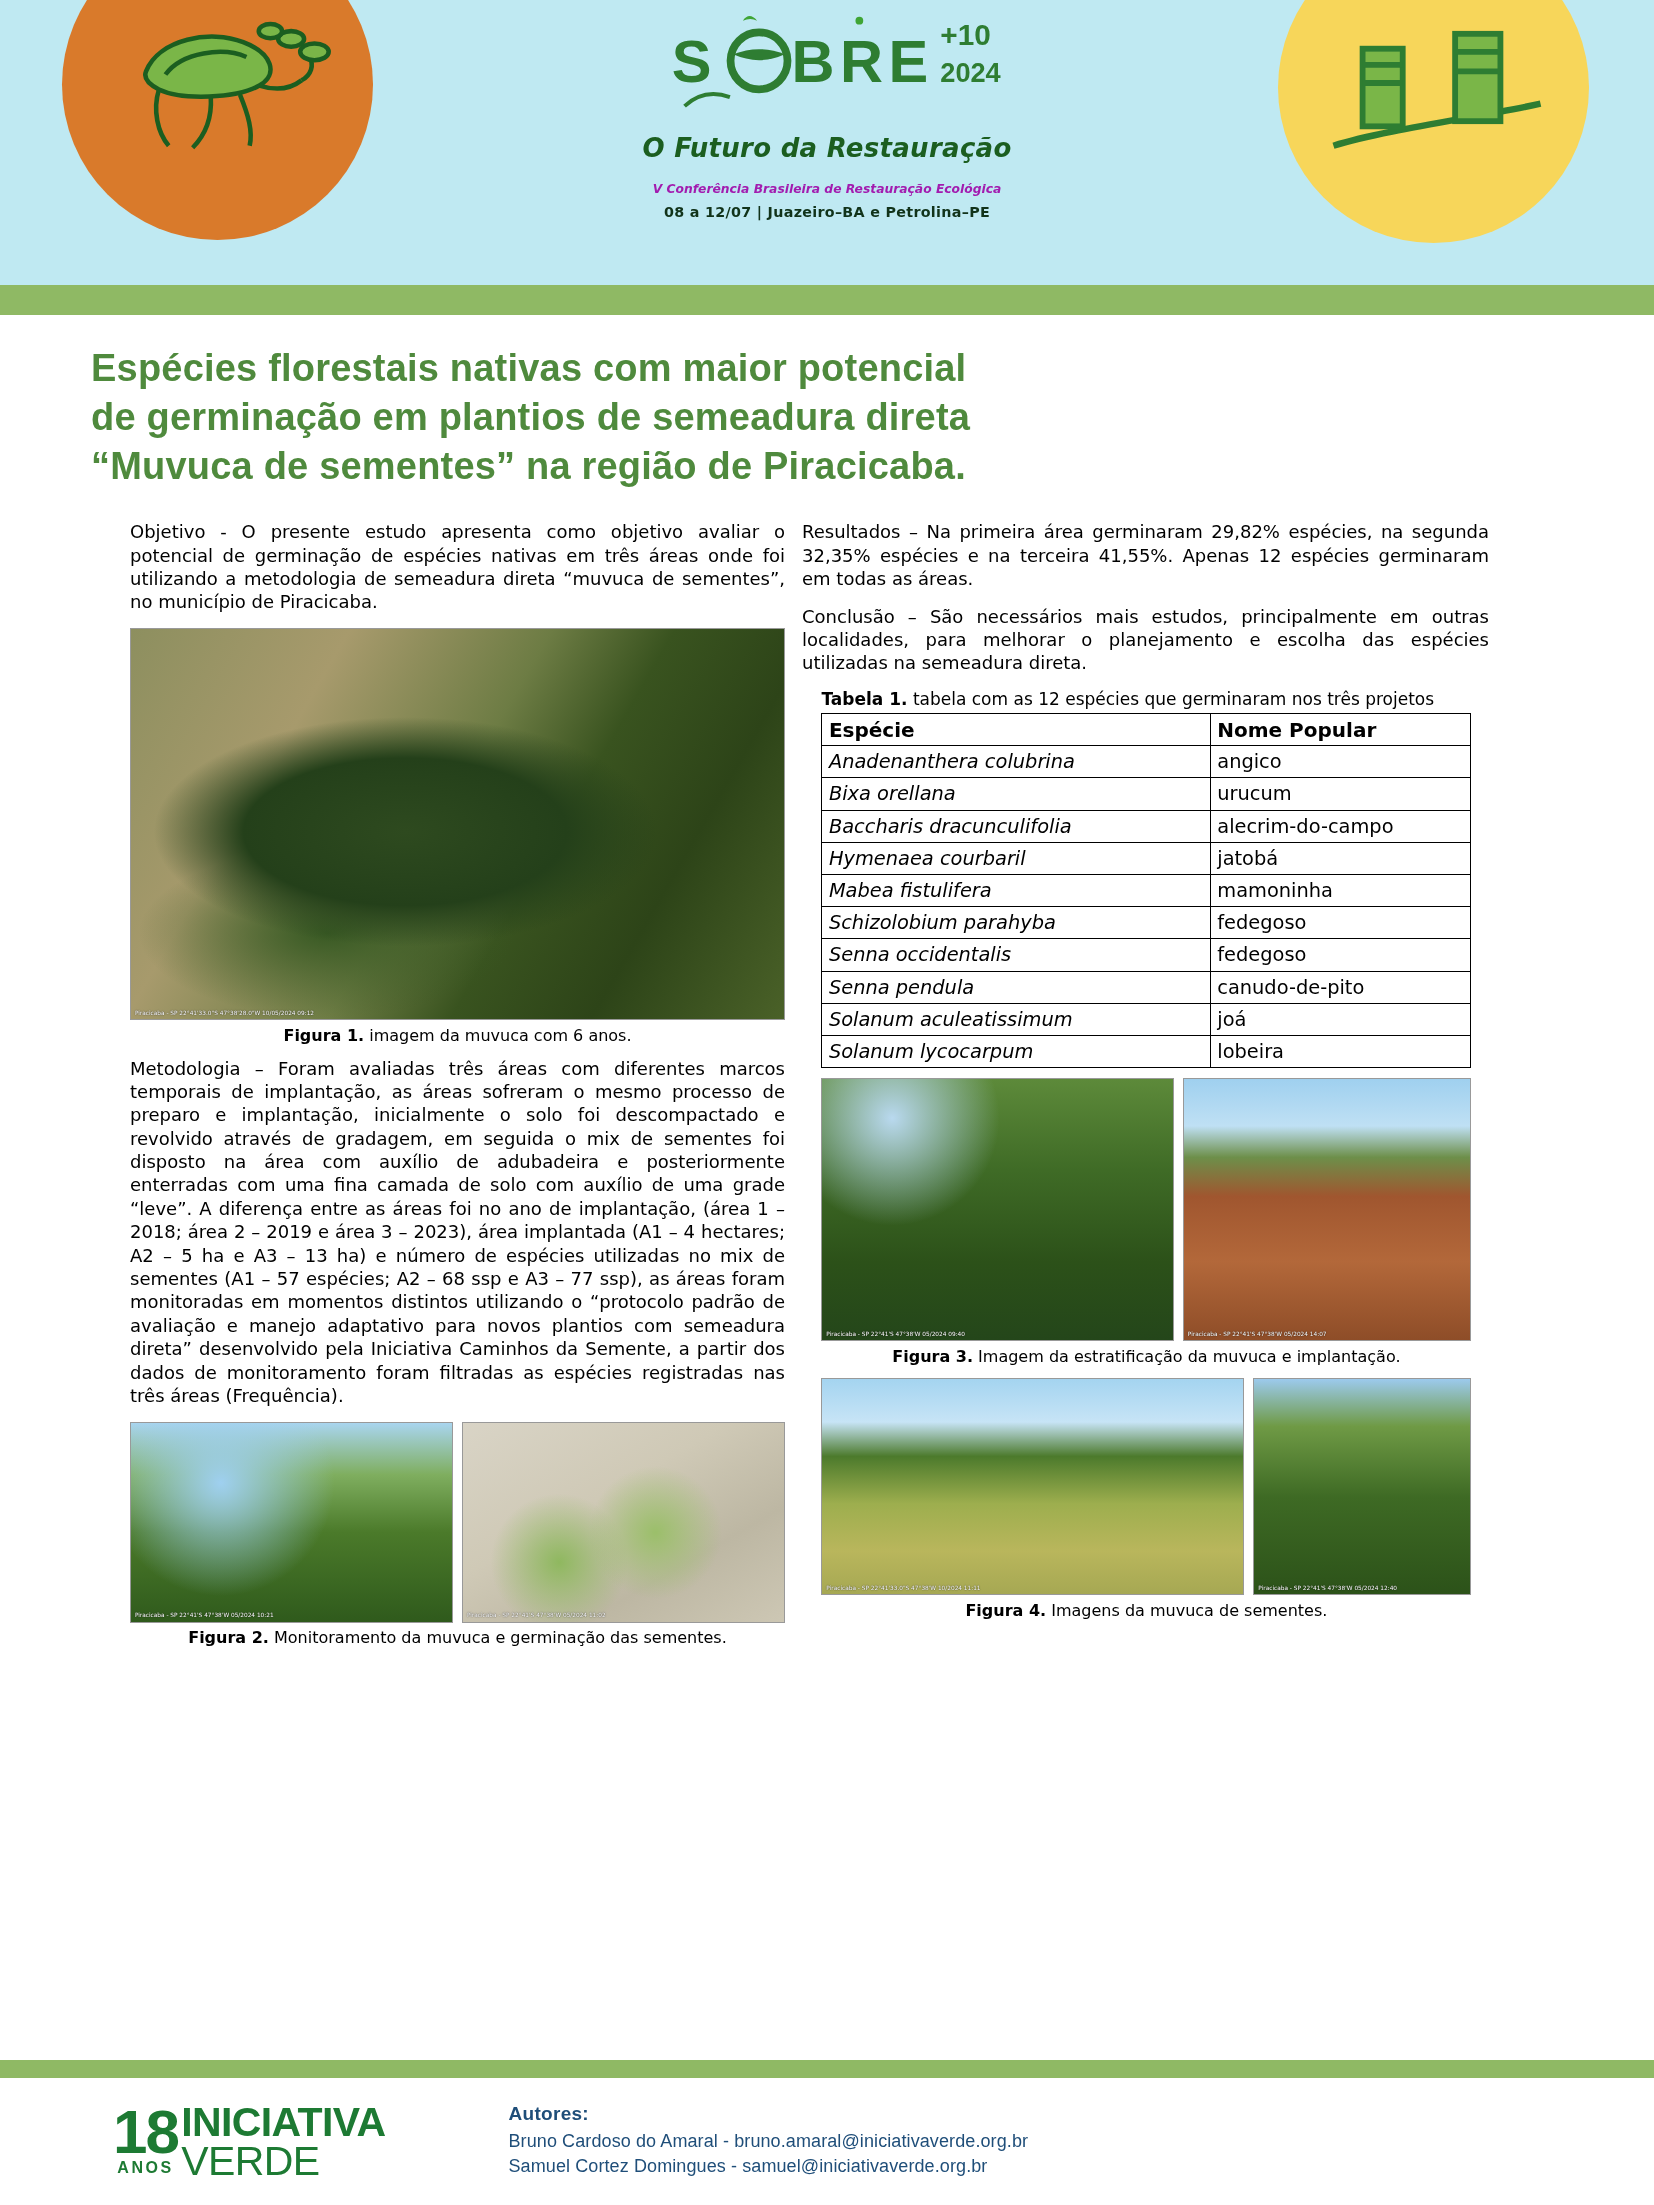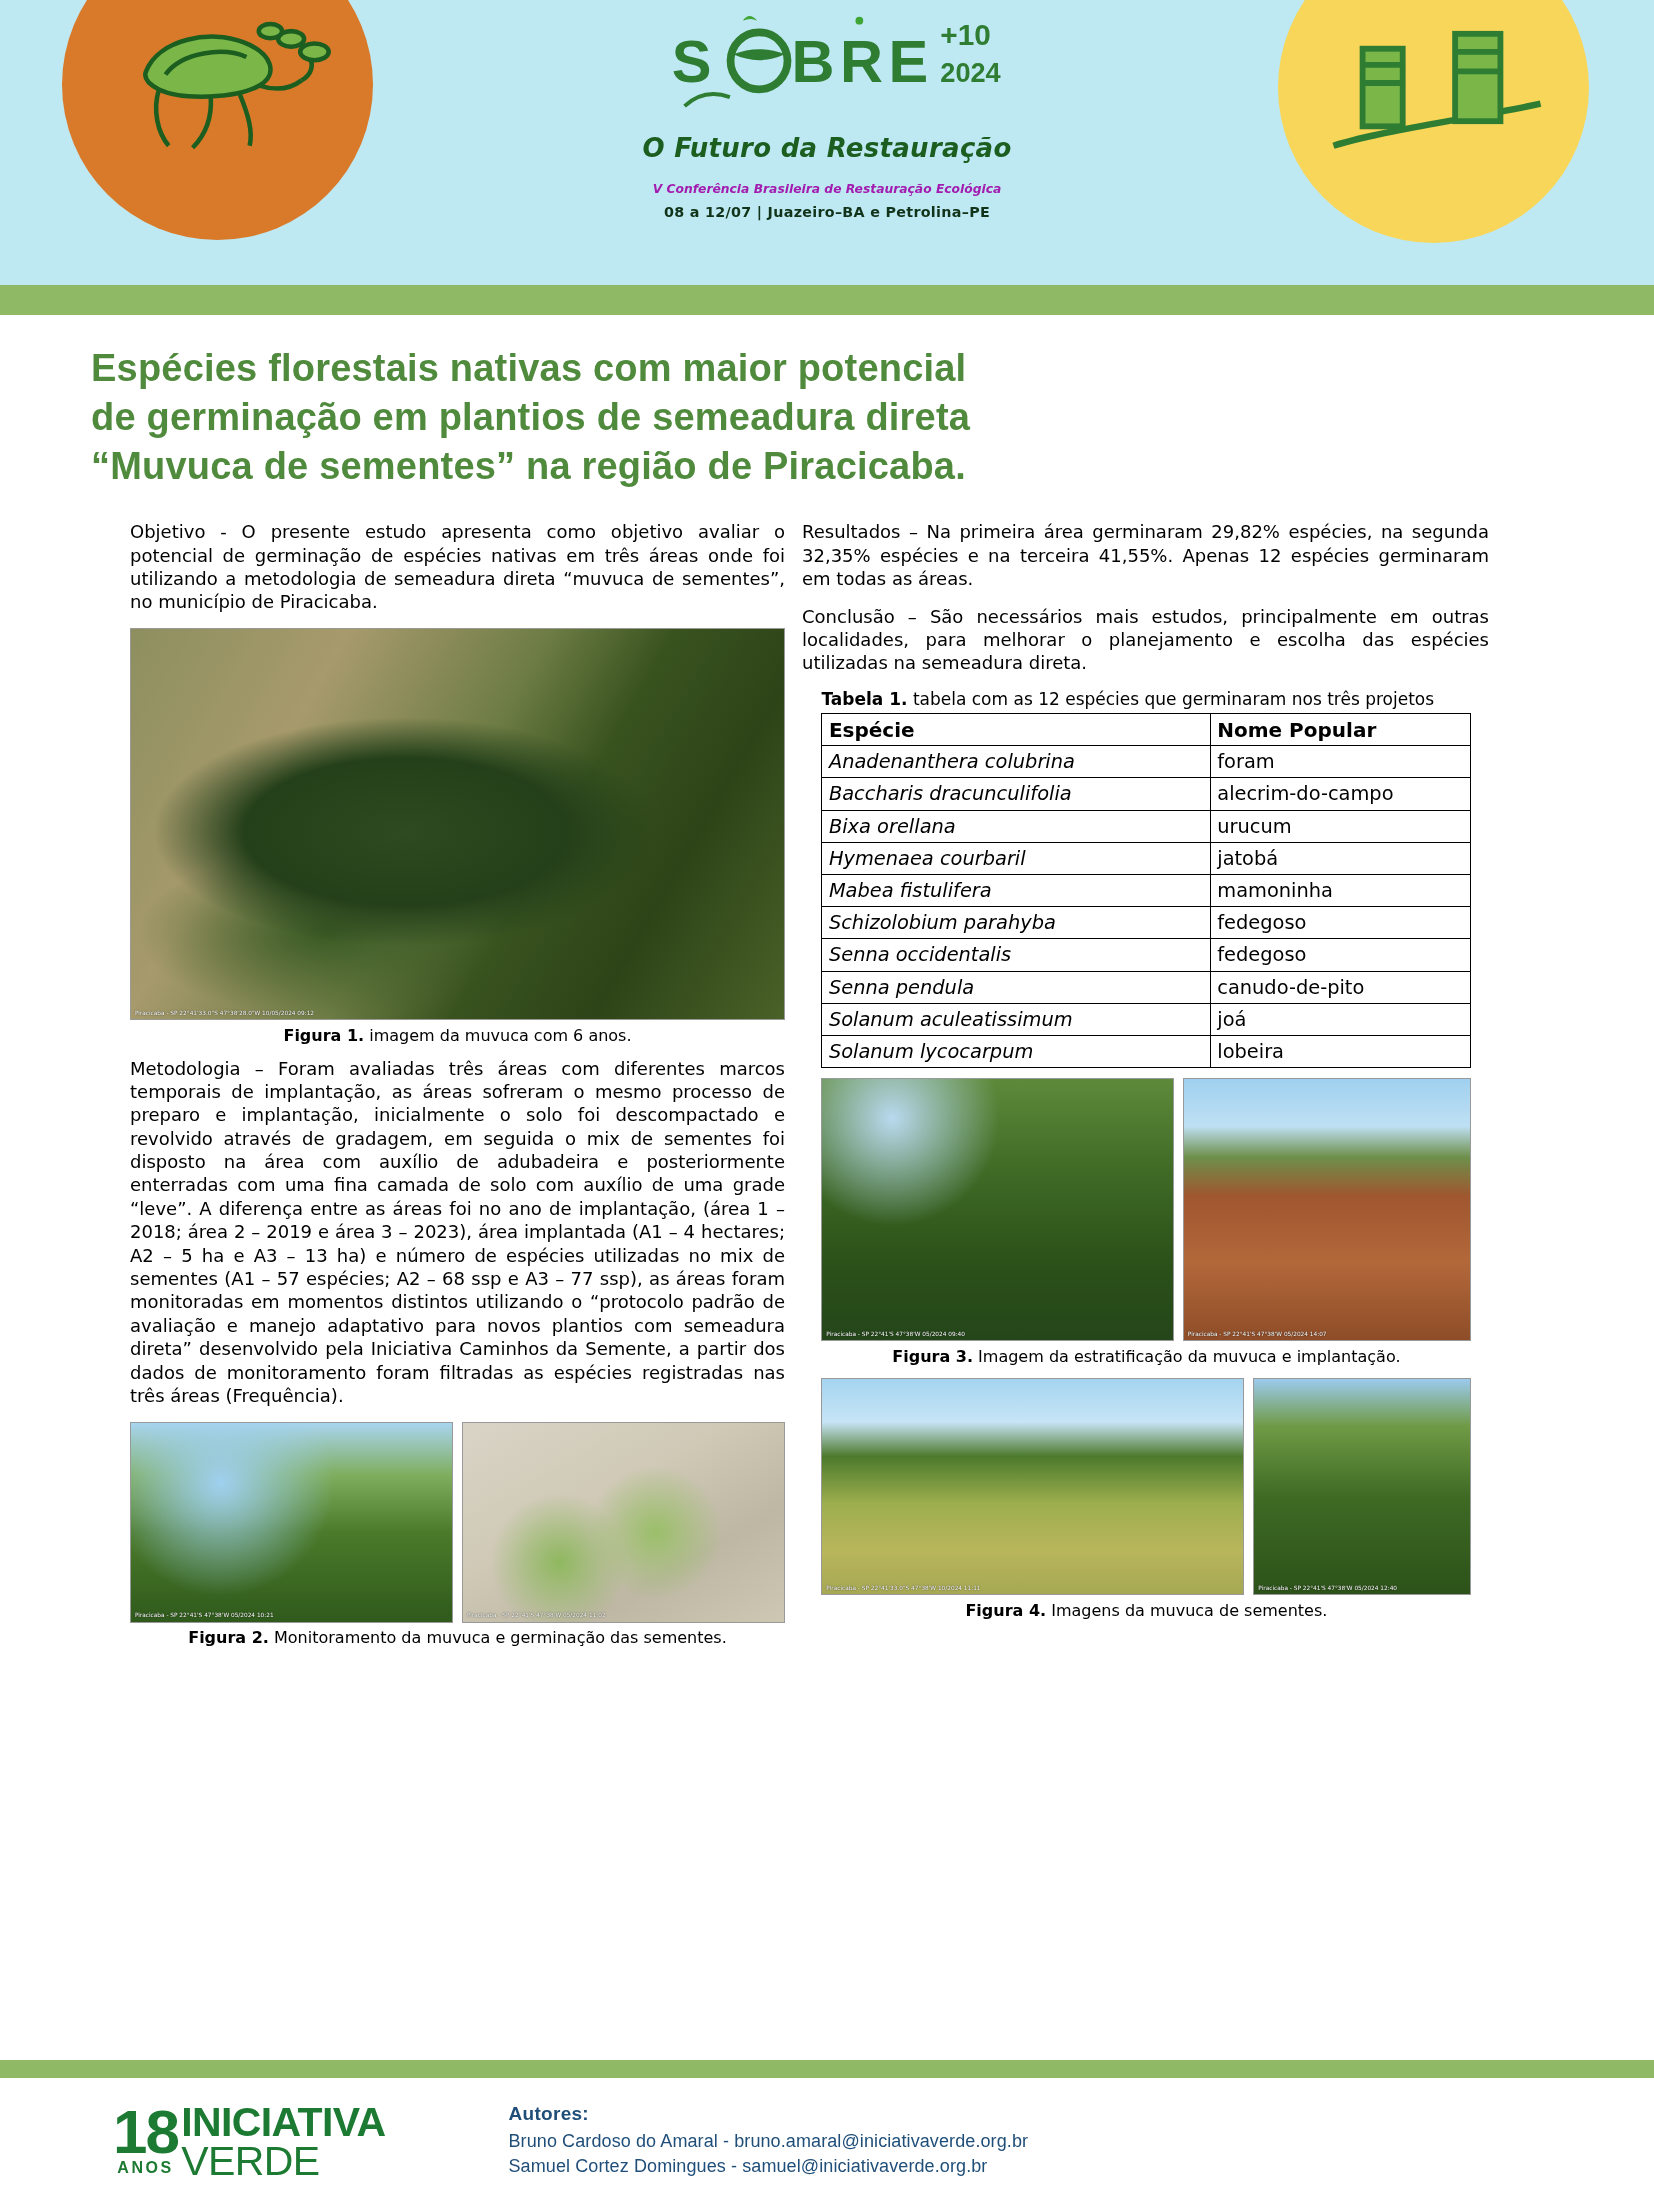--- a/index.html
+++ b/index.html
@@ -424,29 +424,29 @@
         </colgroup>
       <thead>
         <tr>
           <th>Espécie</th>
           <th>Nome Popular</th>
         </tr>
       </thead>
       <tbody>
         <tr>
             <td class="sci">Anadenanthera colubrina</td>
-            <td>foram</td>
+            <td>angico</td>
+          </tr>
+        <tr>
+            <td class="sci">Bixa orellana</td>
+            <td>urucum</td>
           </tr>
         <tr>
             <td class="sci">Baccharis dracunculifolia</td>
             <td>alecrim-do-campo</td>
-          </tr>
-        <tr>
-            <td class="sci">Bixa orellana</td>
-            <td>urucum</td>
           </tr>
         <tr>
             <td class="sci">Hymenaea courbaril</td>
             <td>jatobá</td>
           </tr>
         <tr>
             <td class="sci">Mabea fistulifera</td>
             <td>mamoninha</td>
           </tr>
         <tr>

